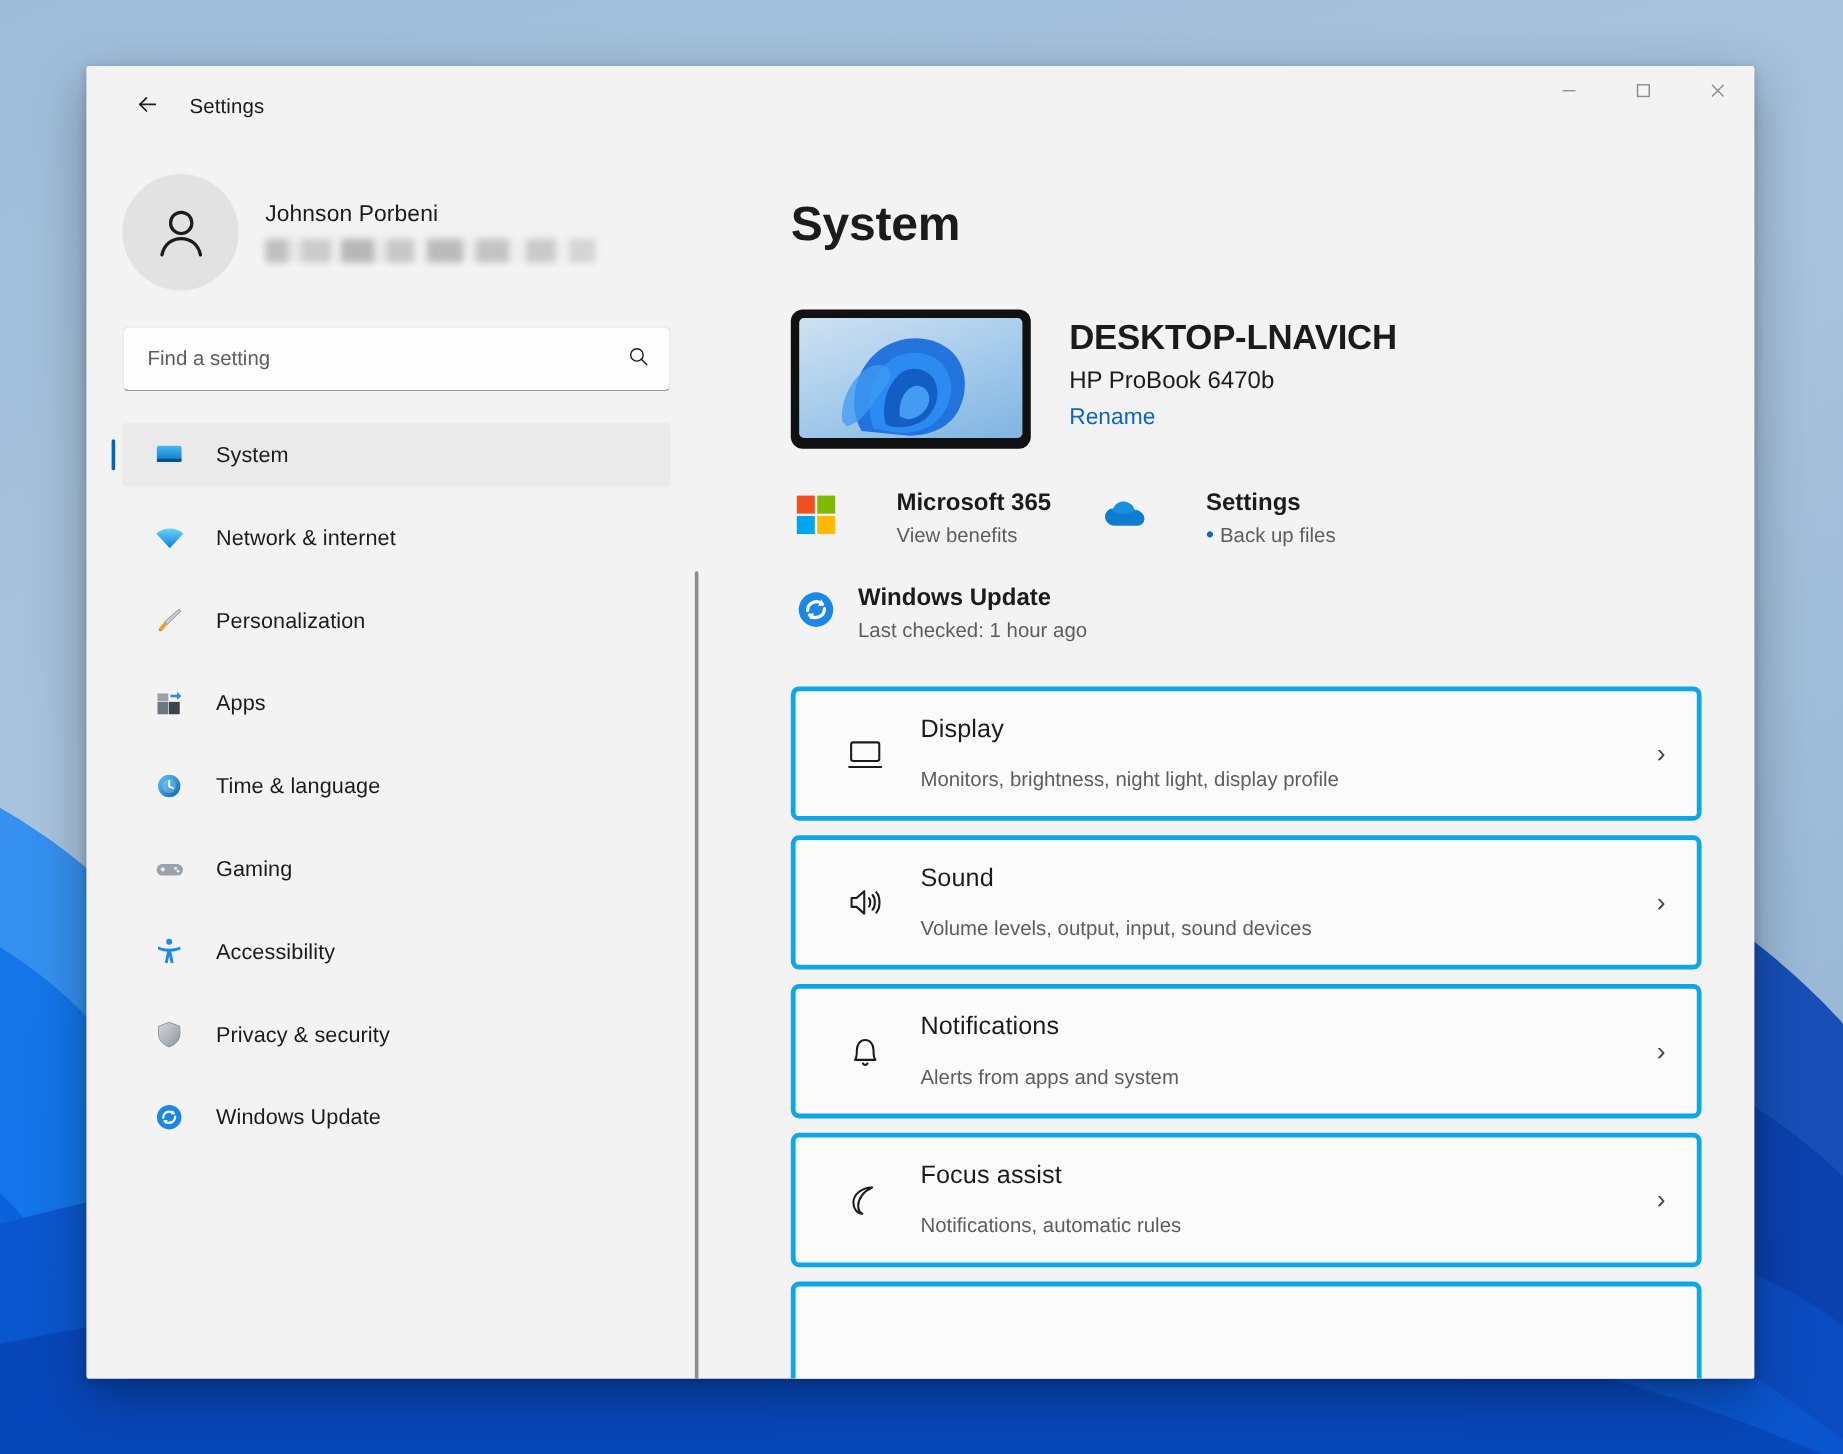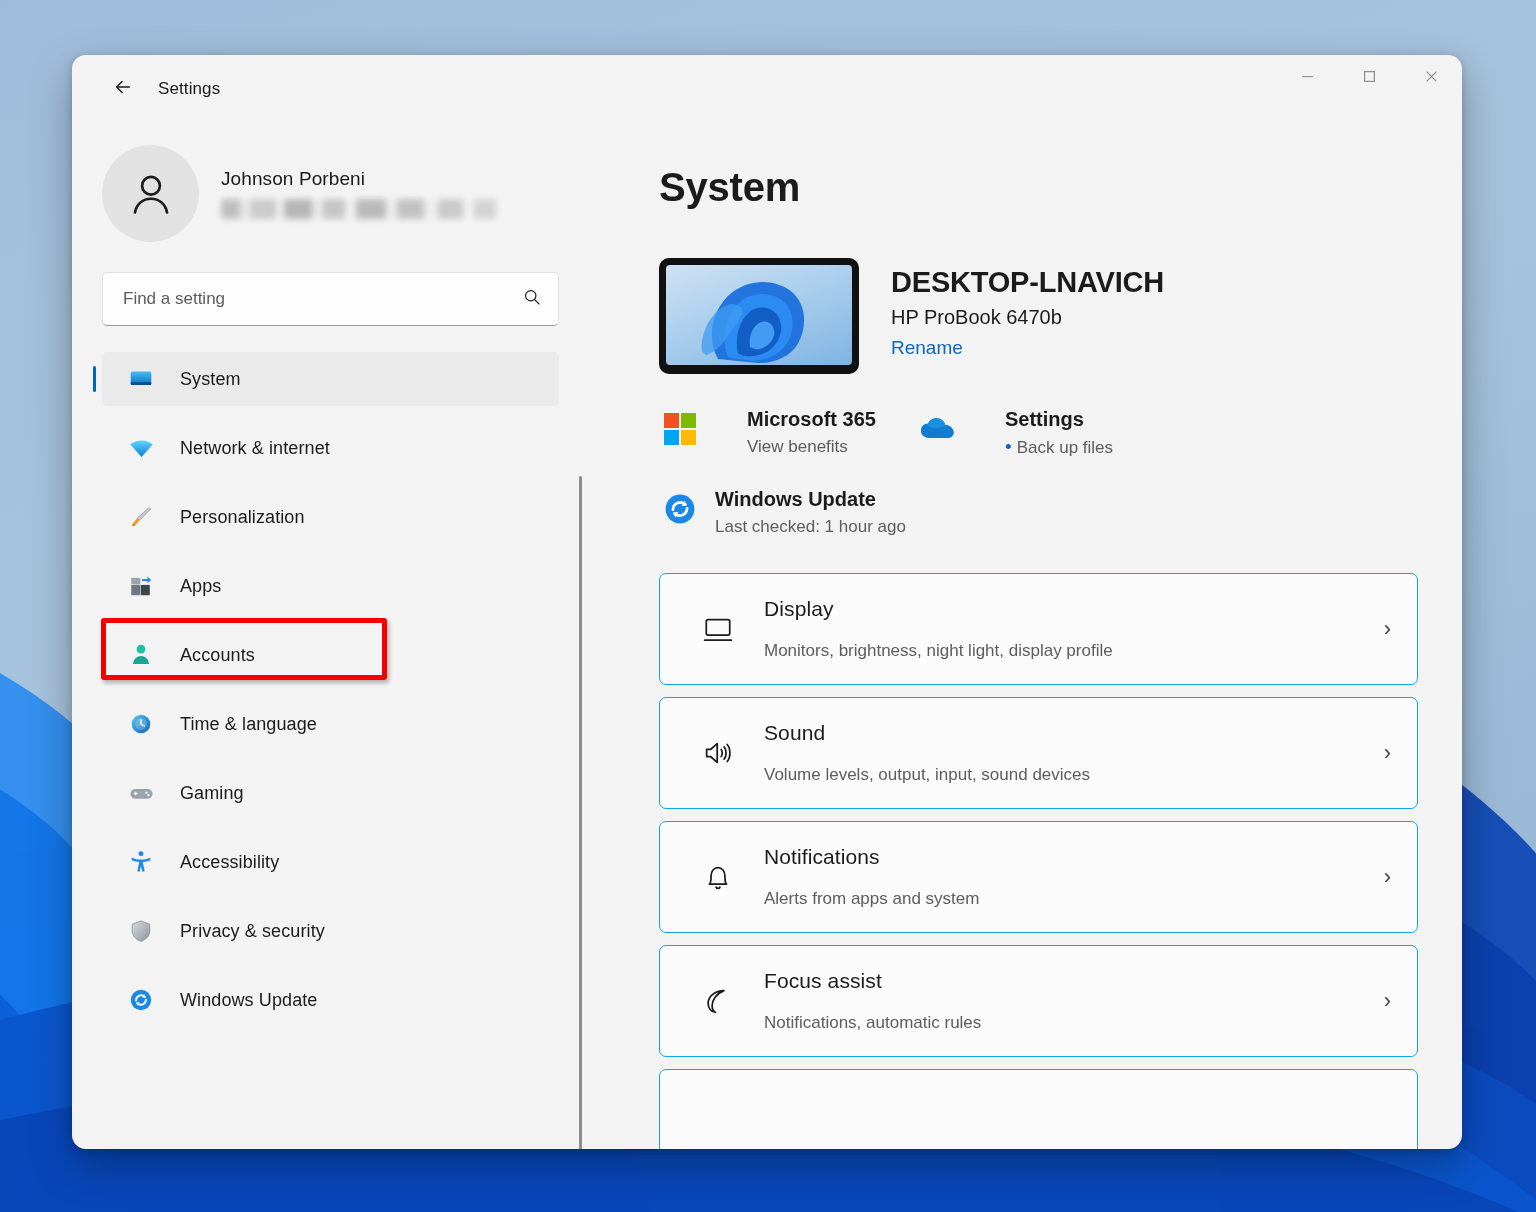--- a/index.html
+++ b/index.html
@@ -13,21 +13,21 @@
     background:
       radial-gradient(ellipse 900px 700px at 12% 105%, #0b5fd8 0%, #0b5fd8 34%, rgba(11,95,216,0) 66%),
       radial-gradient(ellipse 700px 560px at 96% 112%, #0a3fae 0%, rgba(10,63,174,0) 62%),
       linear-gradient(160deg, #9fbdda 0%, #a8c3dd 40%, #93b3d3 100%);
   }
   #desktop .bloomLayer{ position:absolute; inset:0; overflow:hidden; }
   #desktop svg.bloom{ position:absolute; }
   
   #settingsWindow{
     position:absolute; left:72px; top:55px; width:1390px; height:1094px;
-    background:#f3f3f3; border-radius:14px;
+    background:#f3f3f3; border-radius:2px;
     box-shadow:0 16px 44px rgba(0,0,0,.30), 0 2px 8px rgba(0,0,0,.18);
     overflow:hidden;
   }
   
   .titlebar{ height:68px; position:relative; display:flex; align-items:center; }
   .backBtn{
     width:42px; height:34px; margin-left:30px; display:flex;
     align-items:center; justify-content:center; border-radius:5px; cursor:pointer;
   }
   .titleText{
@@ -122,21 +122,21 @@
   .quickIcon{
     width:42px; flex:0 0 42px; height:42px; display:flex;
     align-items:center; justify-content:center; margin-right:14px;
   }
   .quickTitle{ font-size:20px; font-weight:bold; color:#1b1b1b; }
   .quickSub{ font-size:17px; color:#5d5d5d; margin-top:6px; }
   .quickSub .bulletDot{ color:#0f66c0; margin-right:5px; font-size:19px; line-height:1; }
   .updateRow{ display:flex; margin-top:30px; align-items:flex-start; cursor:pointer; }
   .cardList{ margin-top:36px; }
   .settingCard{
-    background:#fbfbfb; border:1px solid #0ea5e9; border-radius:7px;
+    background:#fbfbfb; border:4px solid #0ea5e9; border-radius:7px;
     height:112px; display:flex; align-items:center; margin-bottom:12px;
     padding:0 26px 0 34px; cursor:pointer;
   }
   .cardIcon{
     width:48px; flex:0 0 48px; display:flex; align-items:center; justify-content:center;
     margin-right:22px; color:#1b1b1b;
   }
   .cardTitle{ font-size:21px; color:#1b1b1b; letter-spacing:.1px; }
   .cardSub{ font-size:17px; color:#5d5d5d; margin-top:20px; }
   .cardText{ flex:1; }
@@ -278,32 +278,20 @@
               <svg width="26" height="26" viewBox="0 0 24 24">
                 <rect x="3" y="11" width="8.3" height="9.5" fill="#6e7781"></rect>
                 <rect x="11.8" y="11" width="8.3" height="9.5" fill="#3d444c"></rect>
                 <rect x="3" y="4.5" width="8.3" height="6" fill="#9aa2ab"></rect>
                 <path d="M13 5.5 L18 5.5 L18 3.3 L21.4 6.4 L18 9.5 L18 7.4 L13 7.4 Z" fill="#2b88e0"></path>
               </svg>
             </span>
             <span class="navLabel">Apps</span>
           </div>
 
-          <div style="position:relative;">
-            <div class="navItem">
-              <span class="navIcon">
-                <svg width="26" height="26" viewBox="0 0 24 24">
-                  <circle cx="12" cy="6.6" r="4" fill="#1fbfa8"></circle>
-                  <path d="M4.6 20.4 C5.2 15.6 8.3 13 12 13 C15.7 13 18.8 15.6 19.4 20.4 Z" fill="#17a794"></path>
-                </svg>
-              </span>
-              <span class="navLabel">Accounts</span>
-            </div>
-            <div class="redHighlight"></div>
-          </div>
 
           <div class="navItem">
             <span class="navIcon">
               <svg width="26" height="26" viewBox="0 0 24 24">
                 <defs>
                     <linearGradient id="gClk" x1="0" y1="0" x2="1" y2="1">
                   <stop offset="0" stop-color="#5fc6f5"></stop>
                       <stop offset="1" stop-color="#0a63b8"></stop>
                     </linearGradient>
                   </defs>

